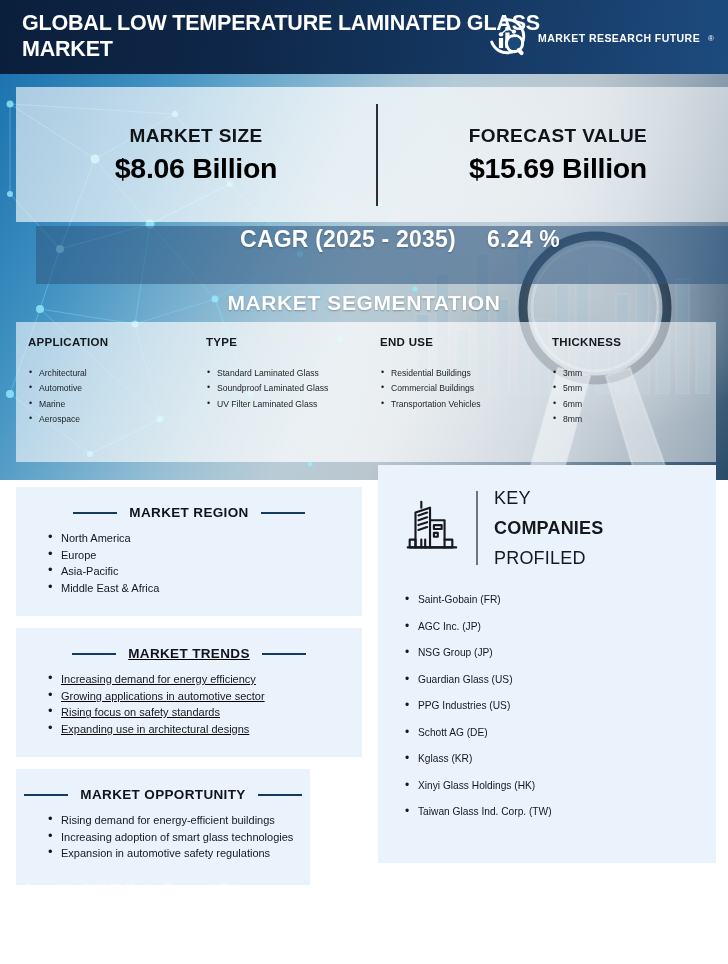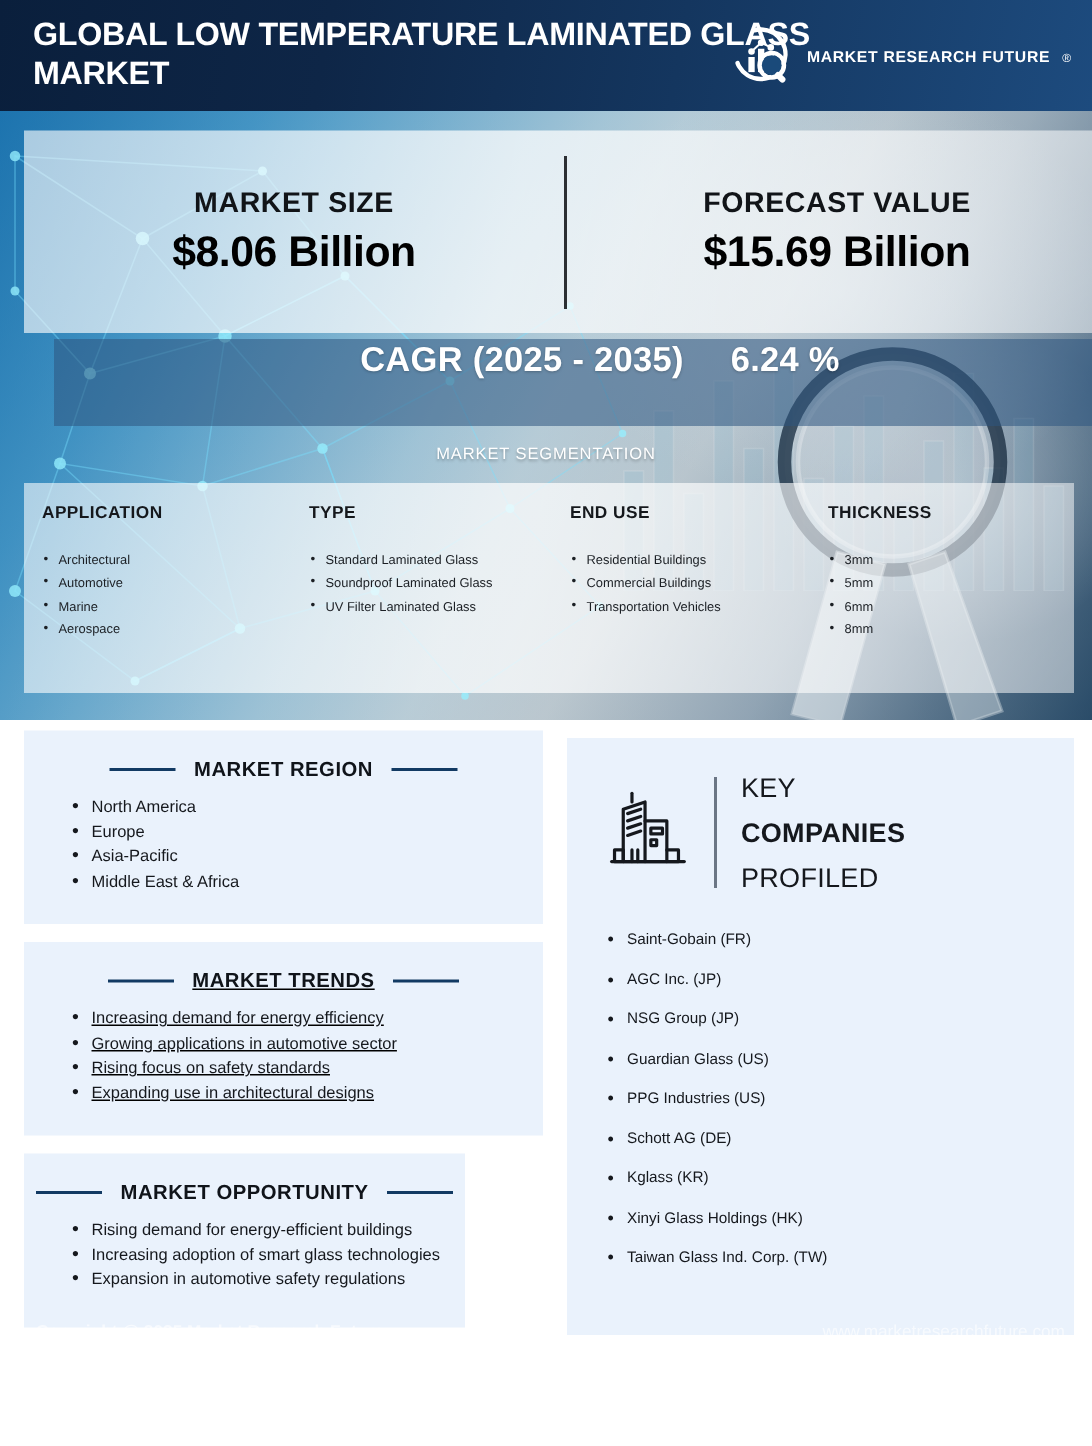--- a/index.html
+++ b/index.html
@@ -84,21 +84,21 @@
     text-shadow: 0 1px 2px rgba(0,0,0,.25);
   }
   .cagr-text .gap { display: inline-block; width: 18px; }
 
   
   .seg-title-band {
     position: absolute; left: 0; top: 210px; width: 728px; height: 38px;
     display: flex; align-items: center; justify-content: center;
   }
   .seg-title {
-    color: #ffffff; font-size: 11px; font-weight: normal; letter-spacing: .6px;
+    color: #ffffff; font-size: 21px; font-weight: bold; letter-spacing: .6px;
     text-shadow: 0 1px 2px rgba(0,0,0,.28); text-transform: uppercase;
   }
 
   
   .seg-panel {
     position: absolute; left: 16px; top: 248px; width: 700px; height: 140px;
     background: linear-gradient(100deg, rgba(255,255,255,.58) 0%, rgba(255,255,255,.72) 48%, rgba(255,255,255,.50) 100%);
     display: flex; padding: 14px 0 0 0;
   }
   .seg-col { flex: 1; padding-left: 12px; }
@@ -139,21 +139,21 @@
     position: relative; padding-left: 13px;
   }
   .card-list li::before {
     content: "\2022"; position: absolute; left: 0; top: -1px;
     font-size: 13px; color: #15181d;
   }
 
   #card-region { left: 16px; top: 487px; width: 346px; height: 129px; }
   #card-trends { left: 16px; top: 628px; width: 346px; height: 129px; text-decoration: underline; }
   #card-opportunity { left: 16px; top: 769px; width: 294px; height: 116px; }
-  #card-companies { left: 378px; top: 492px; width: 338px; height: 398px; }
+  #card-companies { left: 378px; top: 465px; width: 338px; height: 398px; }
 
   
   .comp-head {
     display: flex; align-items: center; gap: 0; padding: 18px 0 0 22px;
   }
   .building-icon { width: 62px; height: 62px; flex: none; }
   .comp-vbar { width: 2px; height: 74px; background: #6b7685; margin: 0 16px 0 14px; flex: none; }
   .comp-title { line-height: 1; }
   .comp-title div { font-size: 18px; color: #15181d; line-height: 30px; letter-spacing: .2px; }
   .comp-title div.bold { font-weight: bold; }

